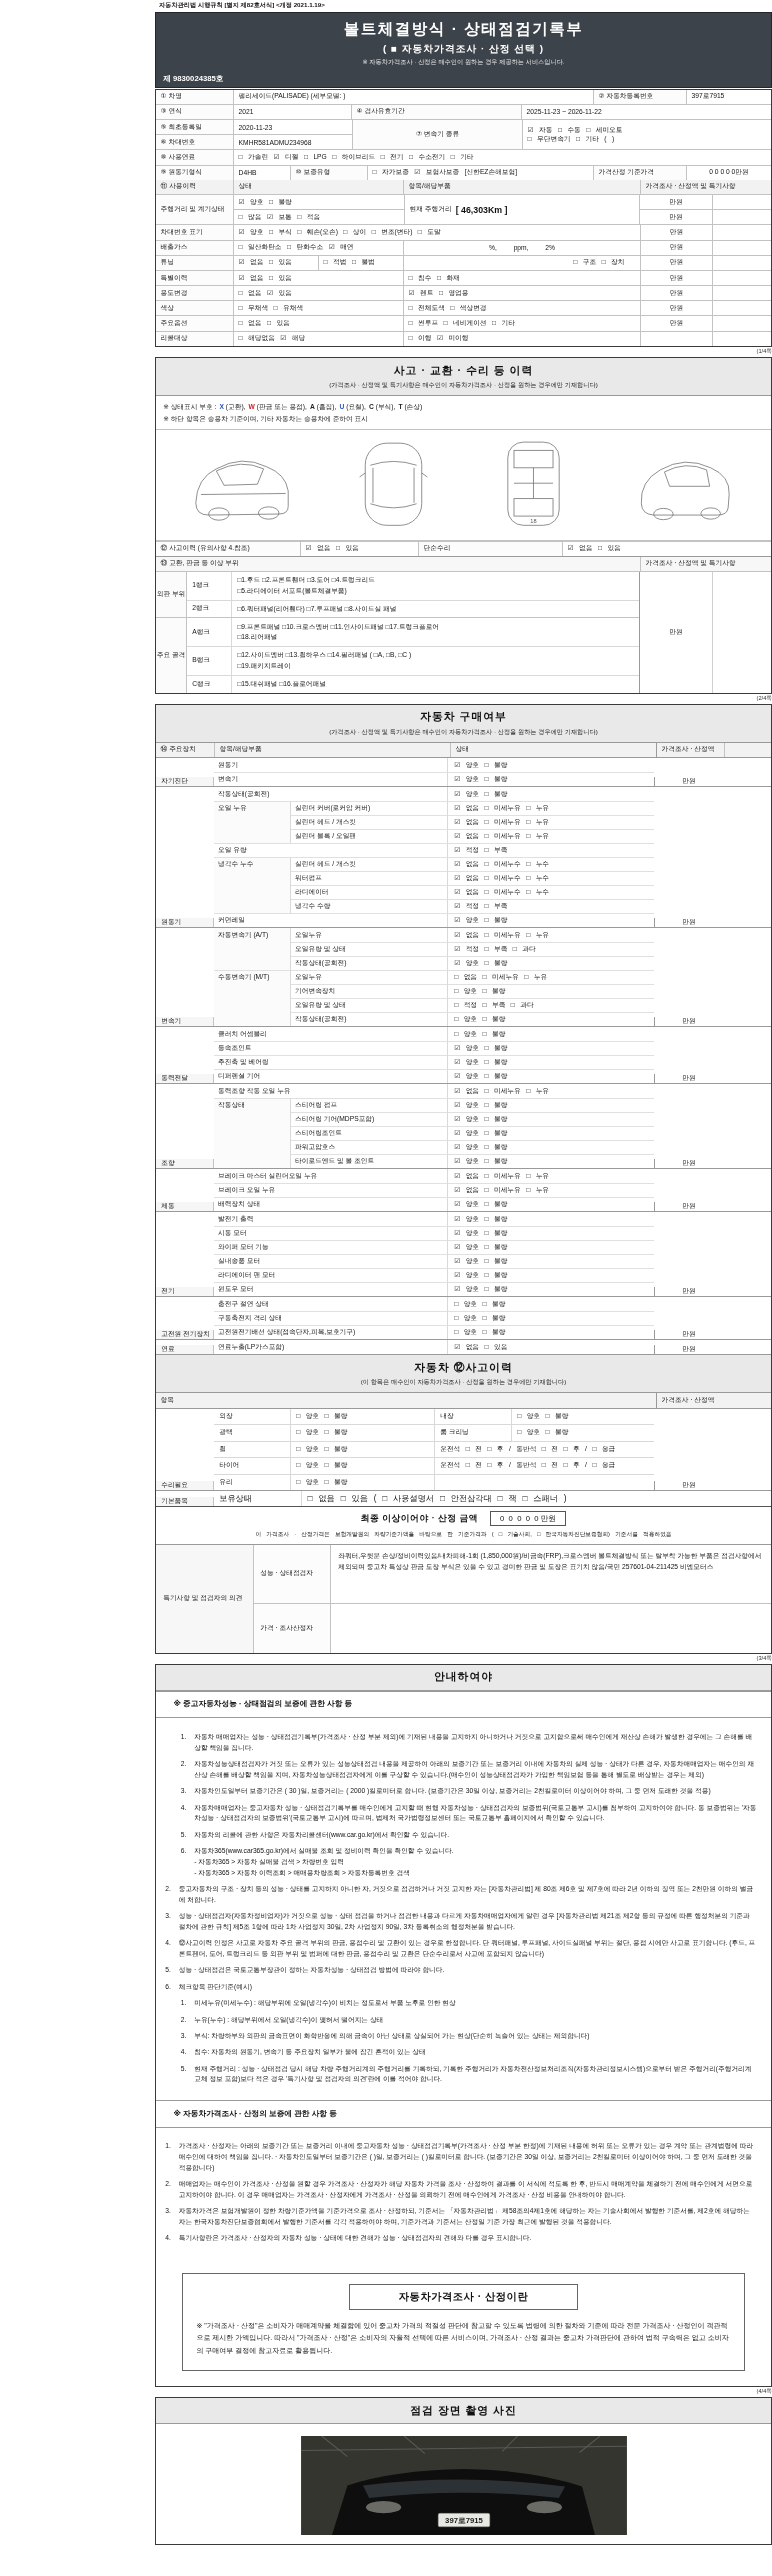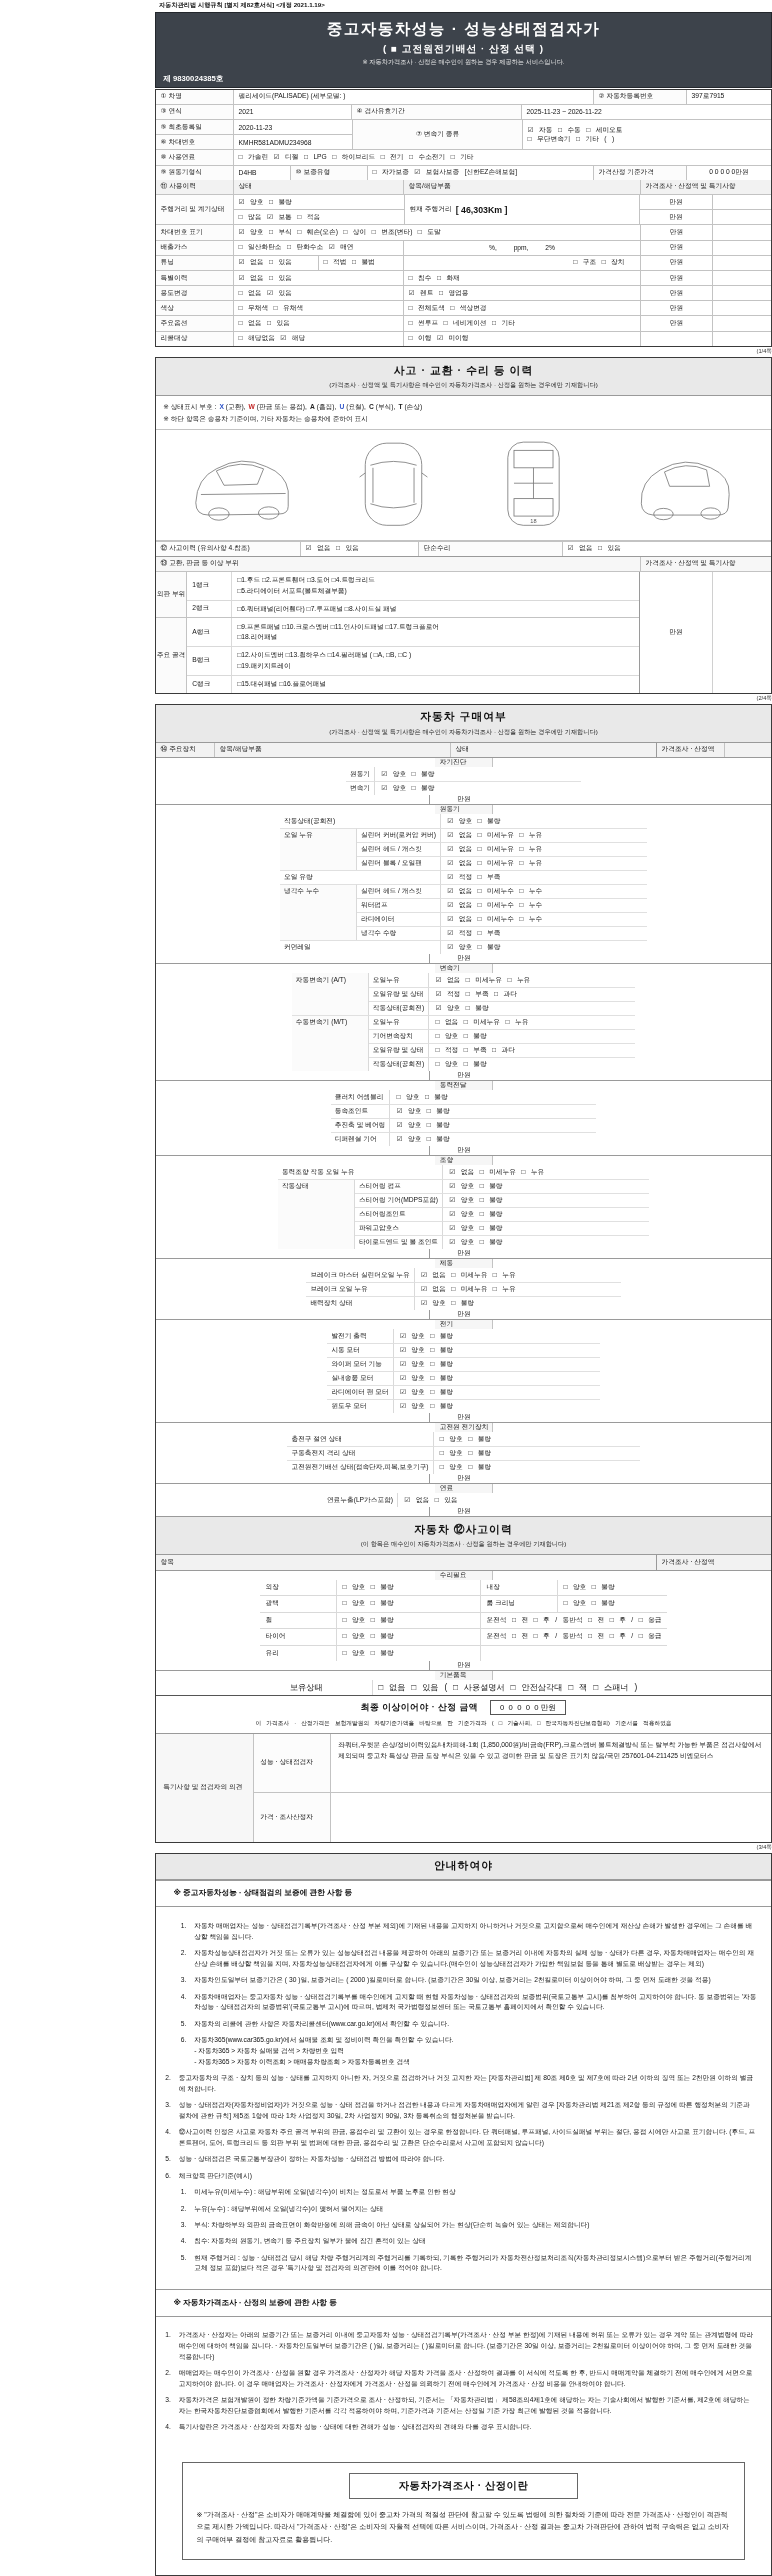--- a/index.html
+++ b/index.html
@@ -48,21 +48,21 @@
   .rankgrp{display:flex;border-top:0.5px solid #c3c3c3;}
   .rankgrp .gname{width:30px;display:flex;align-items:center;justify-content:center;text-align:center;font-size:6.7px;background:#fbfbfb;border-right:0.5px solid #c3c3c3;}
   .rankrows{flex:1;display:flex;flex-direction:column;}
   .rankrow{display:flex;flex:1;}
   .rankrow+.rankrow{border-top:0.5px solid #d9d9d9;}
   .rankrow .rname{width:45px;display:flex;align-items:center;padding-left:5.2px;border-right:0.5px solid #d9d9d9;font-size:6.7px;box-sizing:border-box;}
   .rankrow .ritems{flex:1;display:flex;align-items:center;padding:3.1px 5.2px;font-size:6.7px;line-height:1.6;}
   
   .dhead{display:flex;background:#f2f2f2;font-size:6.7px;border-bottom:0.5px solid #9a9a9a;}
   .dhead .cell{min-height:14.4px;}
-  .dsec{display:flex;align-items:center;flex-direction:column;}
+  .dsec{display:flex;align-items:flex-end;}
   .dsec+.dsec{border-top:0.5px solid #9a9a9a;}
   .dev{width:58px;display:flex;align-items:center;padding-left:5.2px;font-size:6.7px;background:#f6f6f6;border-right:0.5px solid #c3c3c3;box-sizing:border-box;}
   .drows{flex:1;display:flex;flex-direction:column;}
   .drow{display:flex;min-height:14px;font-size:6.7px;align-items:stretch;}
   .drow .c1{width:77px;display:flex;align-items:center;padding:1px 4.1px;border-right:0.5px solid #d9d9d9;background:#fbfbfb;box-sizing:border-box;}
   .drow .c2{flex:1;display:flex;align-items:center;padding:1px 4.1px;border-right:0.5px solid #d9d9d9;}
   .drow .st{width:206px;display:flex;align-items:center;padding:1px 6.2px;box-sizing:border-box;word-spacing:3.6px;}
   .drow + .drow .c2,.drow + .drow .st{border-top:0.5px solid #e0e0e0;}
   .drow + .drow:not(.cont) .c1{border-top:0.5px solid #e0e0e0;}
   .dprice{width:68px;display:flex;align-items:center;justify-content:center;border-left:0.5px solid #9a9a9a;font-size:6.7px;}
@@ -100,22 +100,22 @@
 </style>
 </head>
 <body>
 
 <div class="page">
  <div class="doc">
 
   <div class="form-note">자동차관리법 시행규칙 [별지 제82호서식] &lt;개정 2021.1.19&gt;</div>
 
   <div class="masthead">
-    <div class="t1">중고자동차성능 · 성능상태점검자가</div>
-    <div class="t2">( ■ 고전원전기배선 · 산정 선택 )</div>
+    <div class="t1">볼트체결방식 · 상태점검기록부</div>
+    <div class="t2">( ■ 자동차가격조사 · 산정 선택 )</div>
     <div class="t3">※ 자동차가격조사 · 산정은 매수인이 원하는 경우 제공하는 서비스입니다.</div>
     <div class="doc-no">제 9830024385호</div>
   </div>
 
   <div class="block">
     <div>
       <div class="trow">
         <div class="cell lab w150">① 차명</div>
         <div class="cell flex1">팰리세이드(PALISADE) (세부모델: )</div>
         <div class="cell lab w180">② 자동차등록번호</div>

